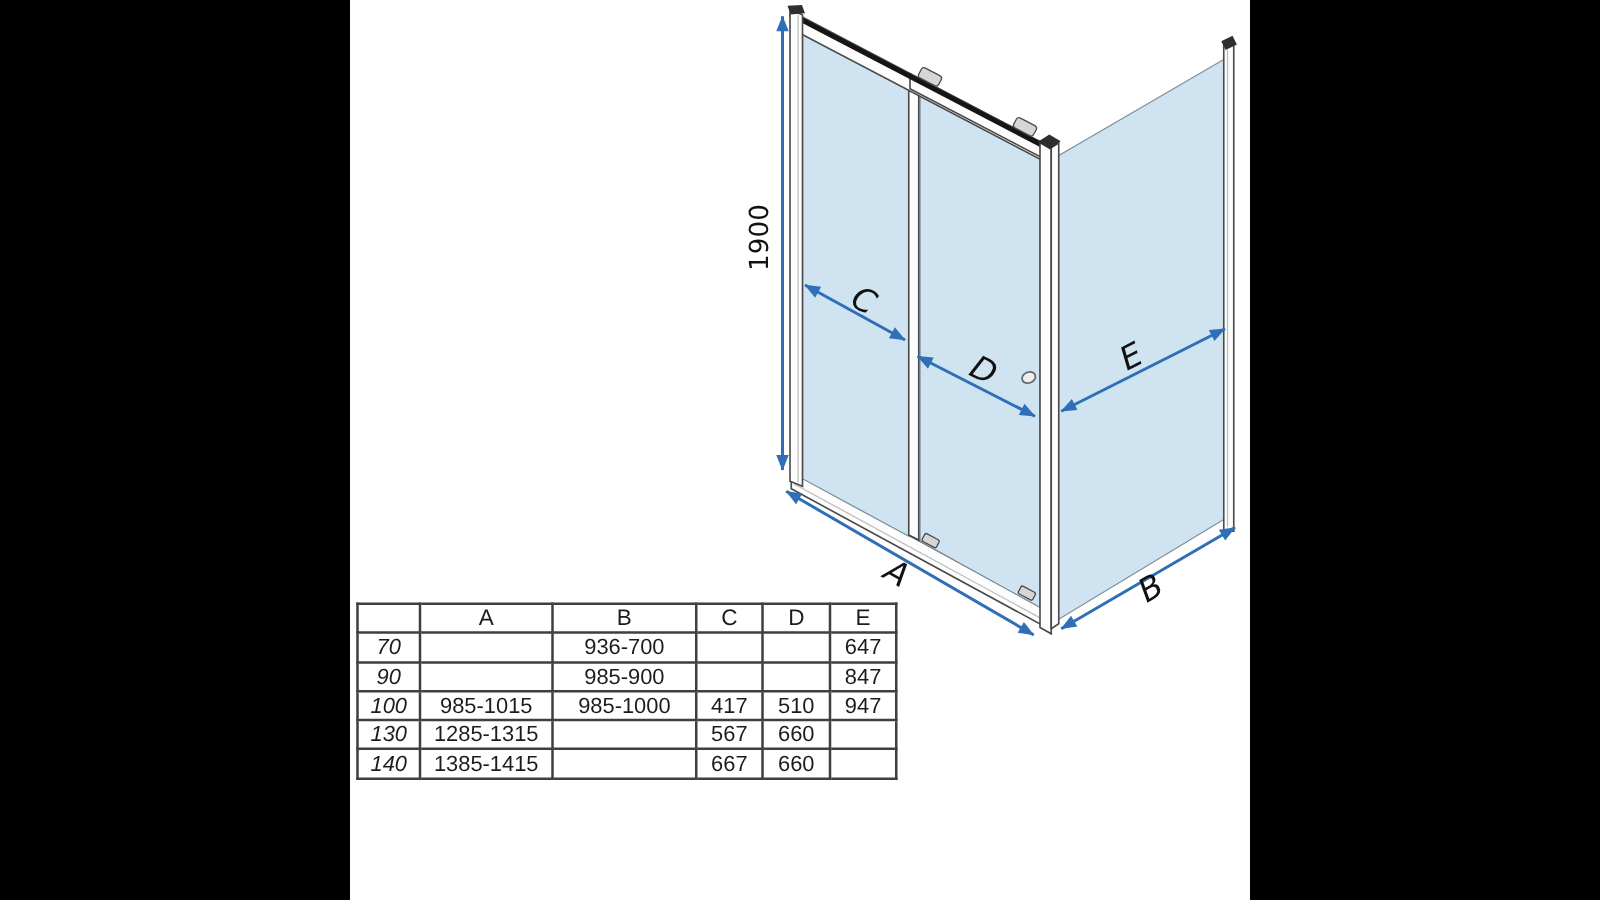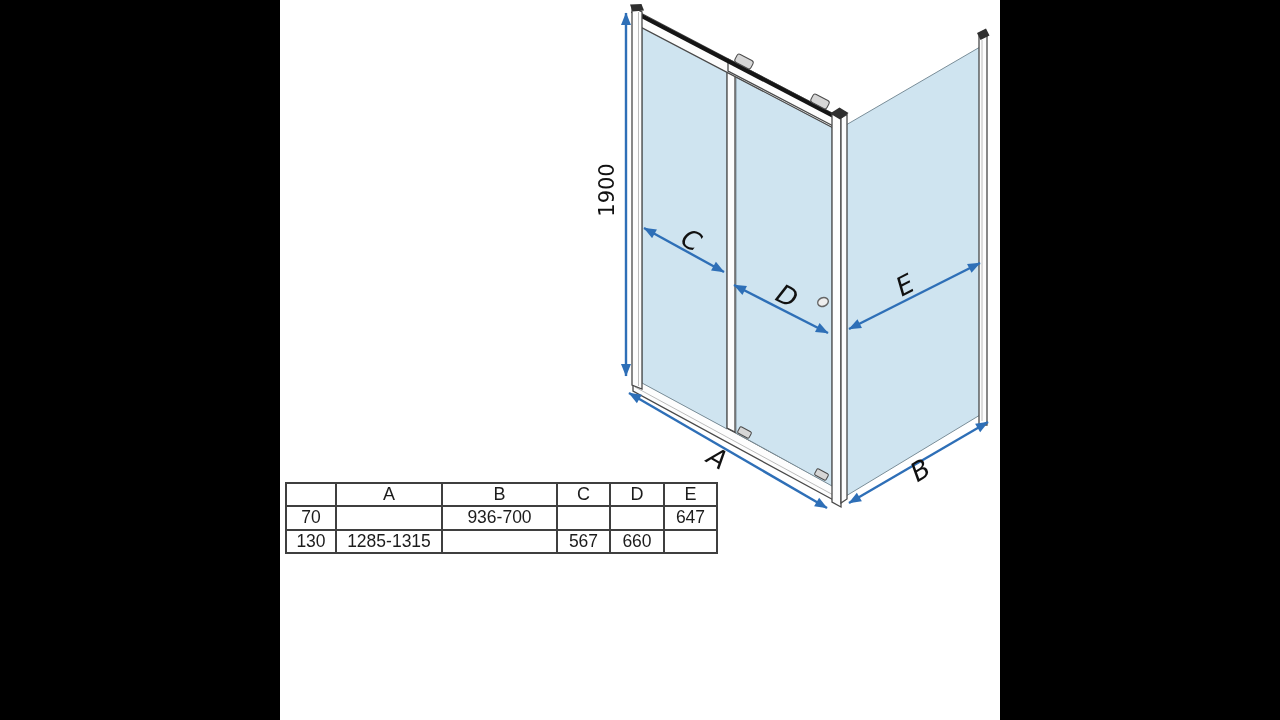--- a/index.html
+++ b/index.html
@@ -6,21 +6,21 @@
   .stage{position:relative;width:1280px;height:720px;background:#000;overflow:hidden;
          font-family:"Liberation Sans","DejaVu Sans",sans-serif;}
   .panel{position:absolute;left:280px;top:0;width:720px;height:720px;background:#fff;}
   .diagram-svg{position:absolute;left:0;top:0;width:720px;height:720px;}
 
   .dims-table{position:absolute;left:5px;top:482px;border-collapse:collapse;table-layout:fixed;
               font-family:"Liberation Sans","DejaVu Sans",sans-serif;font-size:17.5px;color:#1c1c1c;}
   .dims-table th,.dims-table td{border:2px solid #3f3f3f;text-align:center;vertical-align:middle;
               padding:0;height:21.3px;font-weight:normal;white-space:nowrap;}
   .dims-table th{font-size:18px;}
-  .dims-table .c0{width:48px;}
+  .dims-table .c0{width:48px;font-style:italic;}
   .dims-table .c1{width:104px;}
   .dims-table .c2{width:113px;}
   .dims-table .c3{width:51px;}
   .dims-table .c4{width:52px;}
   .dims-table .c5{width:51px;}
 
   
   .glass{fill:#cfe4f0;stroke:#7a8e99;stroke-width:1;}
   .frame{fill:#fdfdfd;stroke:#4a4a4a;stroke-width:1.3;}
   .frame-inner{stroke:#bcbcbc;stroke-width:1;fill:none;}
@@ -112,24 +112,48 @@
         <tbody>
           <tr>
             <td class="c0">70</td>
             <td class="c1"></td>
             <td class="c2">936-700</td>
             <td class="c3"></td>
             <td class="c4"></td>
             <td class="c5">647</td>
           </tr>
           <tr>
+            <td class="c0">90</td>
+            <td class="c1"></td>
+            <td class="c2">985-900</td>
+            <td class="c3"></td>
+            <td class="c4"></td>
+            <td class="c5">847</td>
+          </tr>
+          <tr>
+            <td class="c0">100</td>
+            <td class="c1">985-1015</td>
+            <td class="c2">985-1000</td>
+            <td class="c3">417</td>
+            <td class="c4">510</td>
+            <td class="c5">947</td>
+          </tr>
+          <tr>
             <td class="c0">130</td>
             <td class="c1">1285-1315</td>
             <td class="c2"></td>
             <td class="c3">567</td>
+            <td class="c4">660</td>
+            <td class="c5"></td>
+          </tr>
+          <tr>
+            <td class="c0">140</td>
+            <td class="c1">1385-1415</td>
+            <td class="c2"></td>
+            <td class="c3">667</td>
             <td class="c4">660</td>
             <td class="c5"></td>
           </tr>
         </tbody>
       </table>
 
   </div>
 </div>
 
 </body></html>

